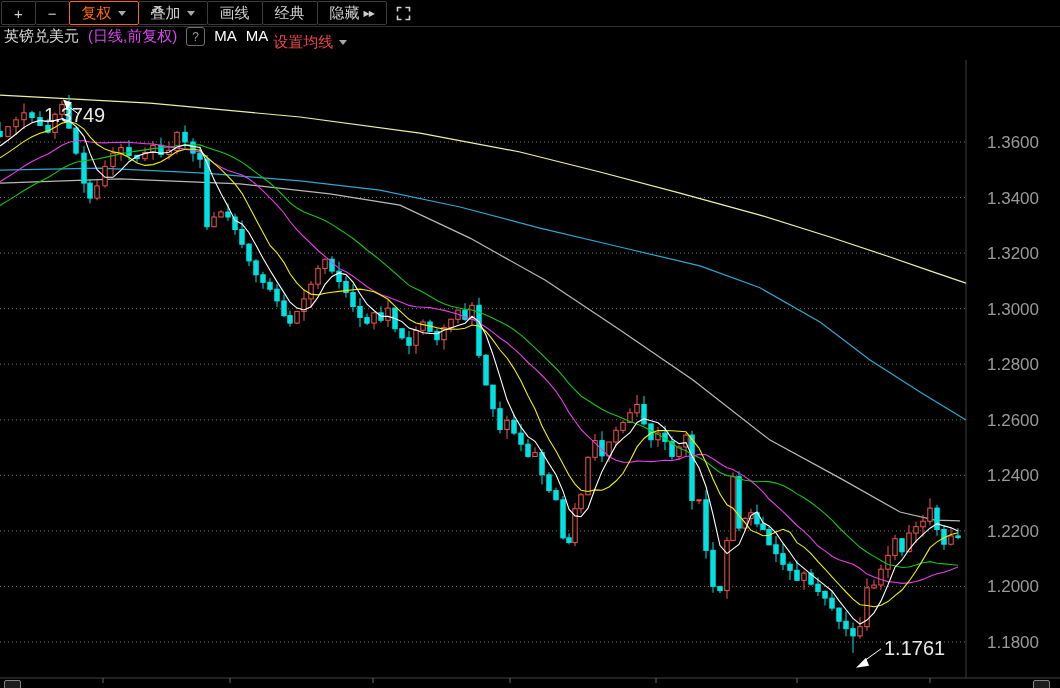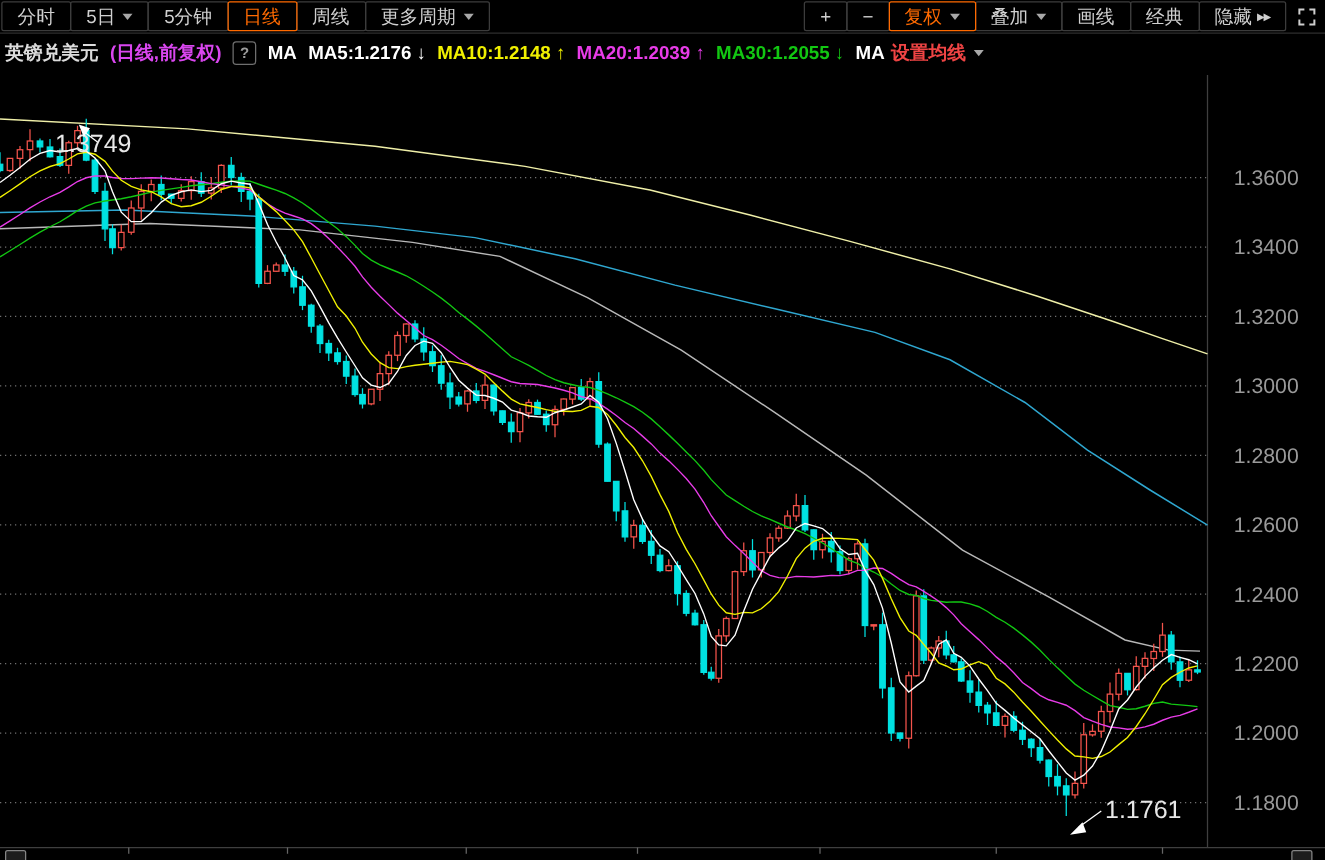--- a/index.html
+++ b/index.html
@@ -8,59 +8,37 @@
     border-bottom:1px solid #2e2e2e;padding:0 2px;}
   .tb-group{display:flex;align-items:center;}
   .tb-btn{display:inline-flex;align-items:center;height:22px;padding:0 12px;margin-left:-1px;
     border:1px solid #3c3c3c;border-radius:2px;color:#d0d0d0;font-size:15px;cursor:pointer;
     background:transparent;white-space:nowrap;}
   .tb-btn.active{color:#ff6a00;border-color:#ff6a00;position:relative;z-index:2;}
   .caret{width:0;height:0;border-left:4px solid transparent;border-right:4px solid transparent;
     border-top:5px solid #a8a8a8;display:inline-block;margin-left:6px;}
   .suffix{font-size:8px;letter-spacing:-1px;margin-left:4px;color:#cfcfcf;}
   .fs-btn{margin:0 4px 0 8px;cursor:pointer;display:flex;align-items:center;}
-  .legend{height:30px;display:flex;align-items:center;gap:9px;padding-left:4px;font-size:15px;font-weight:bold;}
+  .legend{height:30px;display:flex;gap:9px;padding-left:4px;font-size:15px;}
   .legend .title{color:#dcdcdc;}
   .legend .sub{color:#d946ef;}
   .help{width:17px;height:17px;border:1px solid #6f6f6f;border-radius:3px;color:#9a9a9a;
     font-size:12px;display:inline-flex;align-items:center;justify-content:center;cursor:pointer;}
   .map{color:#ffffff;}
   .ma-item{white-space:nowrap;}
   .settings{color:#ef4444;display:inline-flex;align-items:center;cursor:pointer;margin-left:-4px;}
   .chart-wrap{position:relative;width:1060px;height:631px;}
   svg text{font-family:"Liberation Sans",sans-serif;}
   .corner-icon{position:absolute;width:15px;height:13px;border:1px solid #858585;
     border-radius:2px;background:#1d1d1d;bottom:-7px;}
 </style>
 </head>
 <body>
 
 <div class="toolbar">
-  <div class="tb-group" id="tb-left">
-      <div class="tb-btn">
-        <span>分时</span>
-      </div>
-      <div class="tb-btn">
-        <span>5日</span>
-        <span class="caret"></span>
-      </div>
-      <div class="tb-btn">
-        <span>5分钟</span>
-      </div>
-      <div class="tb-btn active">
-        <span>日线</span>
-      </div>
-      <div class="tb-btn">
-        <span>周线</span>
-      </div>
-      <div class="tb-btn">
-        <span>更多周期</span>
-        <span class="caret"></span>
-      </div>
-    </div>
   <div class="tb-group" id="tb-right">
       <div class="tb-btn">
         <span>+</span>
       </div>
       <div class="tb-btn">
         <span>−</span>
       </div>
       <div class="tb-btn active">
         <span>复权</span>
         <span class="caret"></span>
@@ -85,26 +63,20 @@
         </svg>
       </span>
     </div>
 </div>
 
 <div class="legend">
   <span class="title">英镑兑美元</span>
   <span class="sub">(日线,前复权)</span>
   <span class="help">?</span>
   <span class="map">MA</span>
-  <span id="legend-mas" style="display:inline-flex;gap:9px;">
-      <span class="ma-item" style="color: rgb(255, 255, 255);">MA5:1.2176 ↓</span>
-      <span class="ma-item" style="color: rgb(240, 240, 0);">MA10:1.2148 ↑</span>
-      <span class="ma-item" style="color: rgb(232, 60, 232);">MA20:1.2039 ↑</span>
-      <span class="ma-item" style="color: rgb(18, 199, 18);">MA30:1.2055 ↓</span>
-    </span>
   <span class="map">MA</span>
   <span class="settings">
     <span>设置均线</span>
     <span class="caret"></span>
   </span>
 </div>
 
 <div class="chart-wrap">
   <svg id="chart" width="1060" height="631" viewBox="0 57 1060 631">
       <g>

